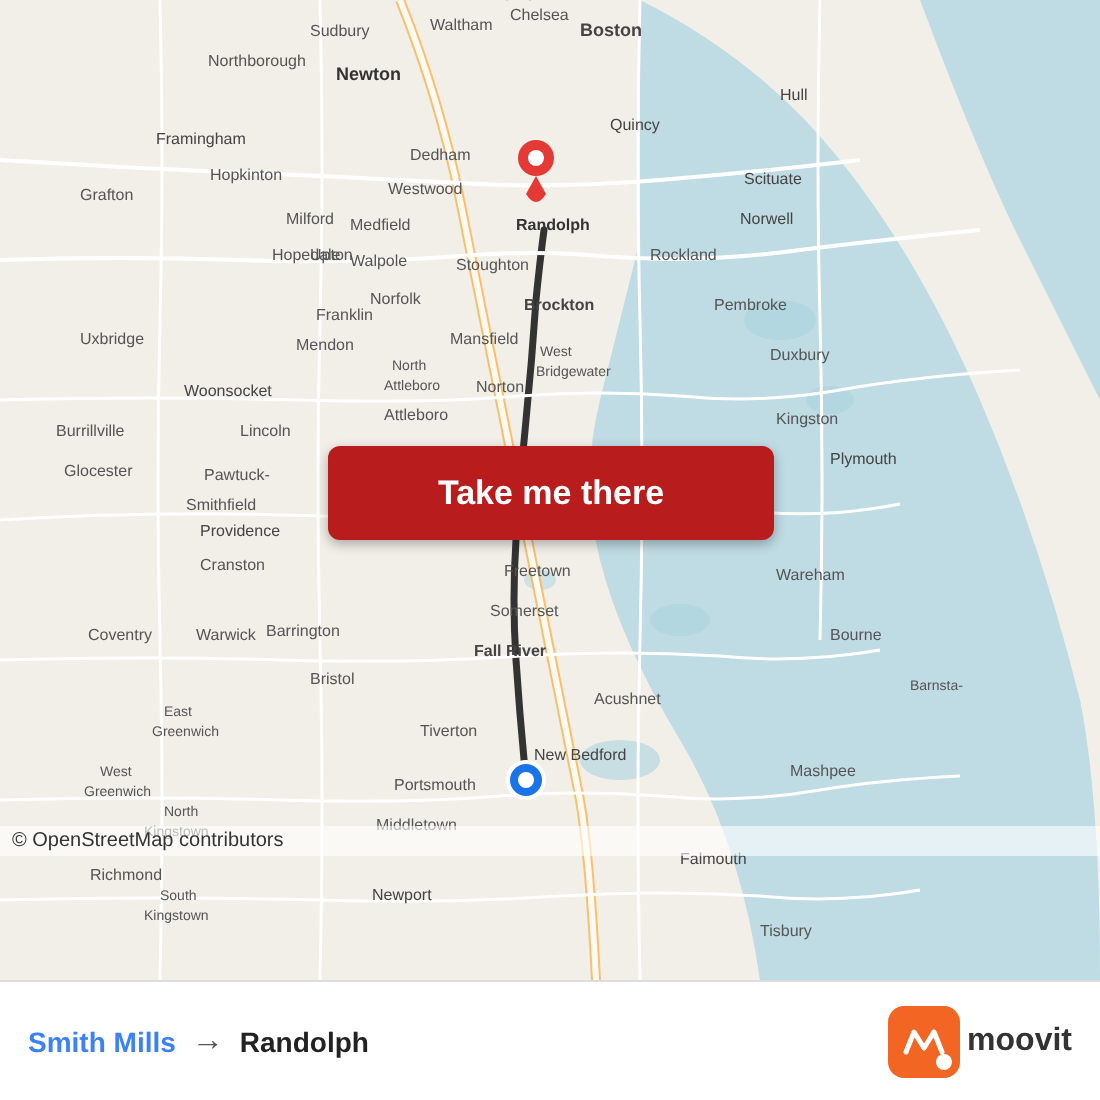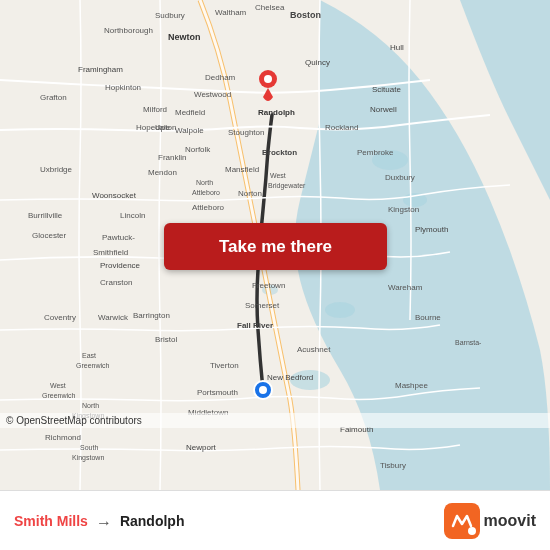--- a/index.html
+++ b/index.html
@@ -77,21 +77,21 @@
 
     #route-info {
       display: flex;
       align-items: center;
       gap: 8px;
     }
 
     .origin-text {
       font-size: 14px;
       font-weight: 600;
-      color: #ef4444;
+      color: #3b82f6;
     }
 
     .arrow-icon {
       font-size: 16px;
       color: #555;
     }
 
     .destination-text {
       font-size: 14px;
       font-weight: 600;

